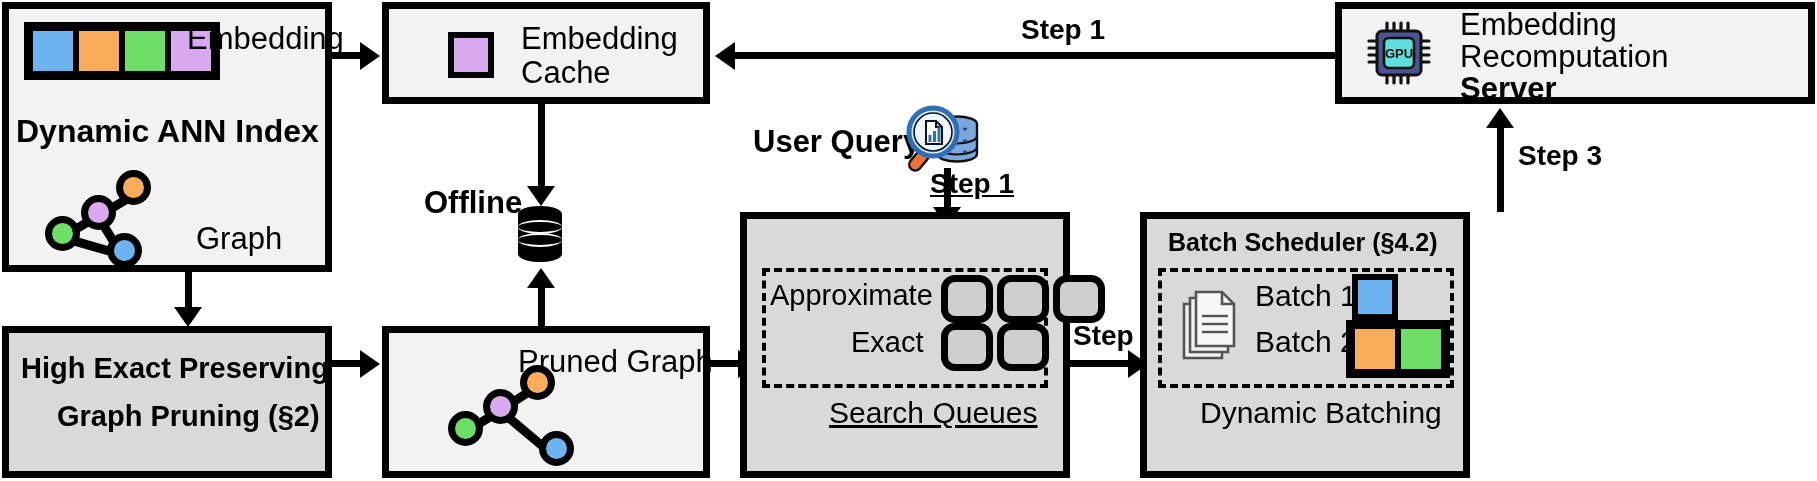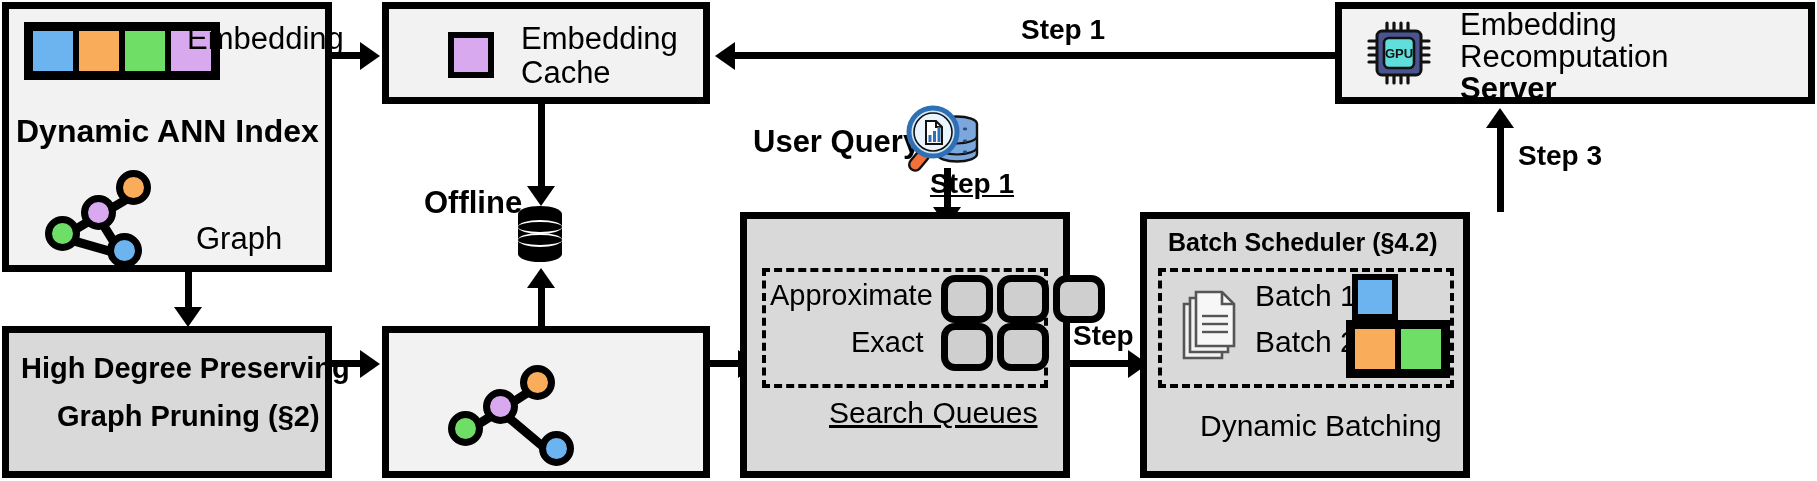--- a/index.html
+++ b/index.html
@@ -64,21 +64,21 @@
   <div class="node" style="left:81px;top:195px;width:35px;height:35px;background:#d9a9ef;"></div>
   <div class="node" style="left:45px;top:216px;width:35px;height:35px;background:#6ede66;"></div>
   <div class="node" style="left:107px;top:233px;width:35px;height:35px;background:#6cb4ef;"></div>
 
   <div class="lbl" style="left:196px;top:222px;font-size:31px;">Graph</div>
 
   <div class="vline" style="left:185px;top:272px;height:38px;"></div>
   <div class="ar-d" style="left:174px;top:307px;"></div>
 
   <div class="box shaded" style="left:2px;top:326px;width:330px;height:152px;"></div>
-  <div class="lbl b" style="left:21px;top:352px;font-size:29px;">High Degree Preserving</div>
+  <div class="lbl b" style="left:21px;top:352px;font-size:29px;">High Exact Preserving</div>
   <div class="lbl b" style="left:57px;top:400px;font-size:29px;">Graph Pruning (§2)</div>
 
   <div class="hline" style="left:332px;top:52px;width:30px;"></div>
   <div class="ar-r" style="left:360px;top:42px;"></div>
 
   <div class="hline" style="left:332px;top:360px;width:30px;"></div>
   <div class="ar-r" style="left:360px;top:350px;"></div>
 
   <div class="box" style="left:382px;top:2px;width:328px;height:102px;"></div>
   <div class="sq" style="left:448px;top:32px;width:46px;height:46px;background:#d9a9ef;"></div>
@@ -108,20 +108,21 @@
   <div class="box" style="left:382px;top:326px;width:328px;height:152px;"></div>
 
   <div class="edge" style="left:465px;top:428px;width:42px;transform:rotate(-32deg);"></div>
   <div class="edge" style="left:500px;top:406px;width:45px;transform:rotate(-33deg);"></div>
   <div class="edge" style="left:500px;top:406px;width:75px;transform:rotate(40deg);"></div>
   <div class="node" style="left:520px;top:365px;width:35px;height:35px;background:#f9ad5a;"></div>
   <div class="node" style="left:483px;top:389px;width:35px;height:35px;background:#d9a9ef;"></div>
   <div class="node" style="left:448px;top:411px;width:35px;height:35px;background:#6ede66;"></div>
   <div class="node" style="left:539px;top:431px;width:35px;height:35px;background:#6cb4ef;"></div>
 
+  <div class="lbl" style="left:518px;top:345px;font-size:31px;">Pruned Graph</div>
 
   <div class="hline" style="left:710px;top:360px;width:32px;"></div>
   <div class="ar-r" style="left:738px;top:350px;"></div>
 
   <div class="lbl b" style="left:753px;top:125px;font-size:31px;">User Query</div>
 
   <div style="position:absolute;left:903px;top:104px;">
     <svg width="76" height="72" viewBox="0 0 76 72">
       <g>
         <ellipse cx="54" cy="20" rx="20" ry="7.5" fill="#7ba7dd" stroke="#111" stroke-width="2.4"></ellipse>
@@ -191,21 +192,21 @@
 
   <div class="lbl" style="left:1255px;top:279px;font-size:30px;">Batch 1</div>
   <div class="sq" style="left:1352px;top:274px;width:46px;height:46px;background:#6cb4ef;"></div>
 
   <div class="lbl" style="left:1255px;top:325px;font-size:30px;">Batch 2</div>
   <div class="strip" style="left:1346px;top:320px;">
     <div class="cell" style="background:#f9ad5a;"></div>
     <div class="cell" style="background:#6ede66;"></div>
   </div>
 
-  <div class="lbl" style="left:1200px;top:396px;font-size:30px;margin-top:13px;">Dynamic Batching</div>
+  <div class="lbl" style="left:1200px;top:396px;font-size:30px;">Dynamic Batching</div>
 
   <div class="vline" style="left:1497px;top:127px;height:85px;"></div>
   <div class="ar-u" style="left:1486px;top:108px;"></div>
   <div class="lbl b" style="left:1518px;top:140px;font-size:28px;">Step 3</div>
 
   <div class="box" style="left:1335px;top:2px;width:480px;height:102px;"></div>
 
   <div style="position:absolute;left:1367px;top:21px;">
     <svg width="66" height="64" viewBox="0 0 66 64">
       <g stroke="#111" stroke-width="3.2" stroke-linecap="round">

